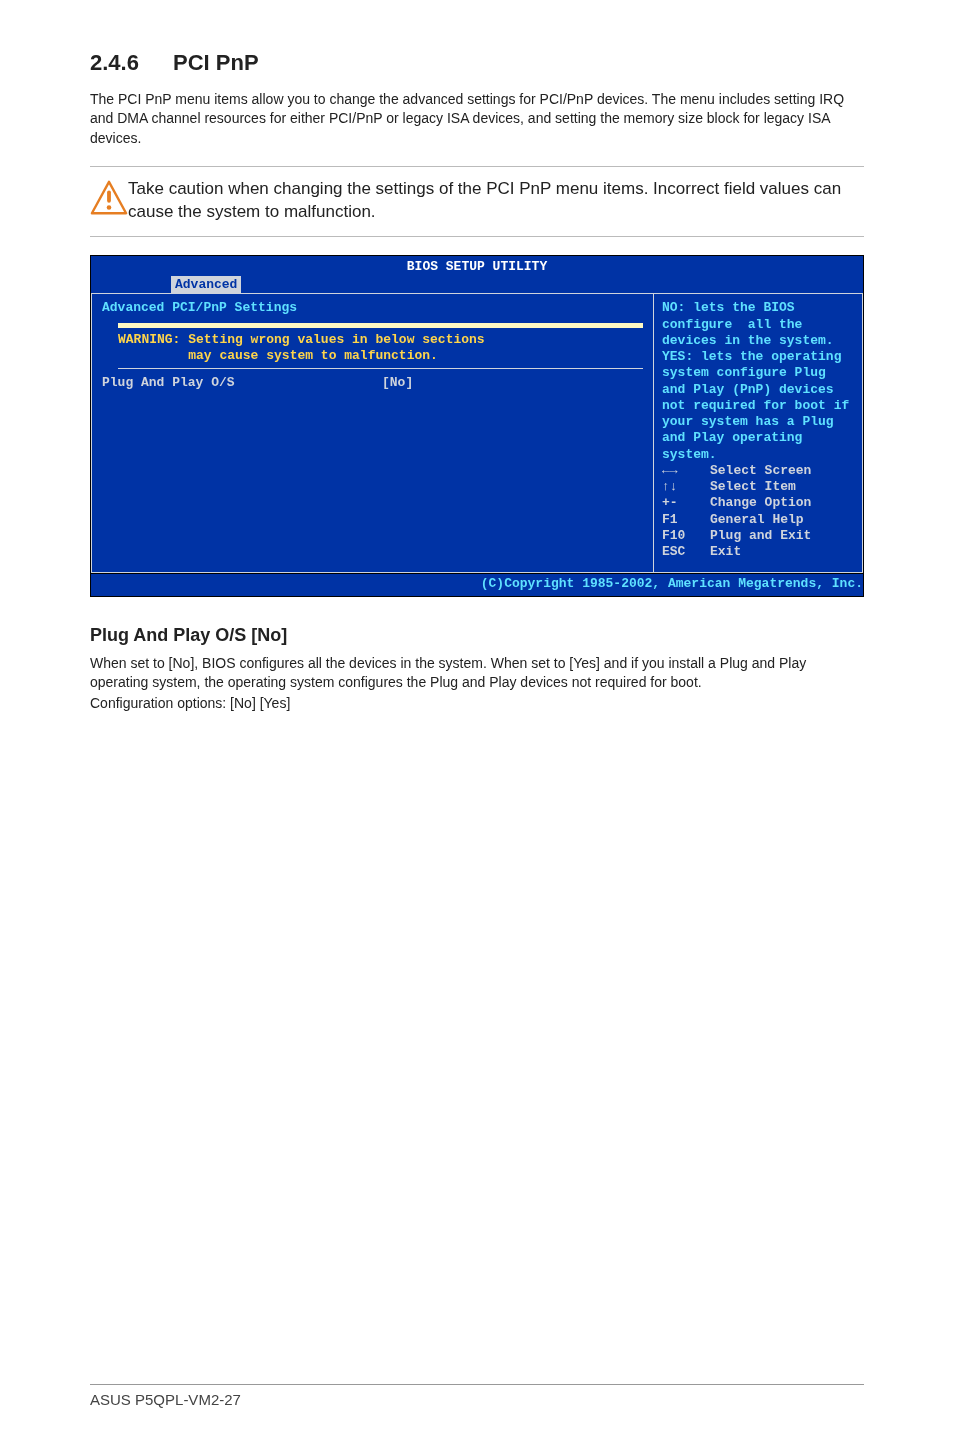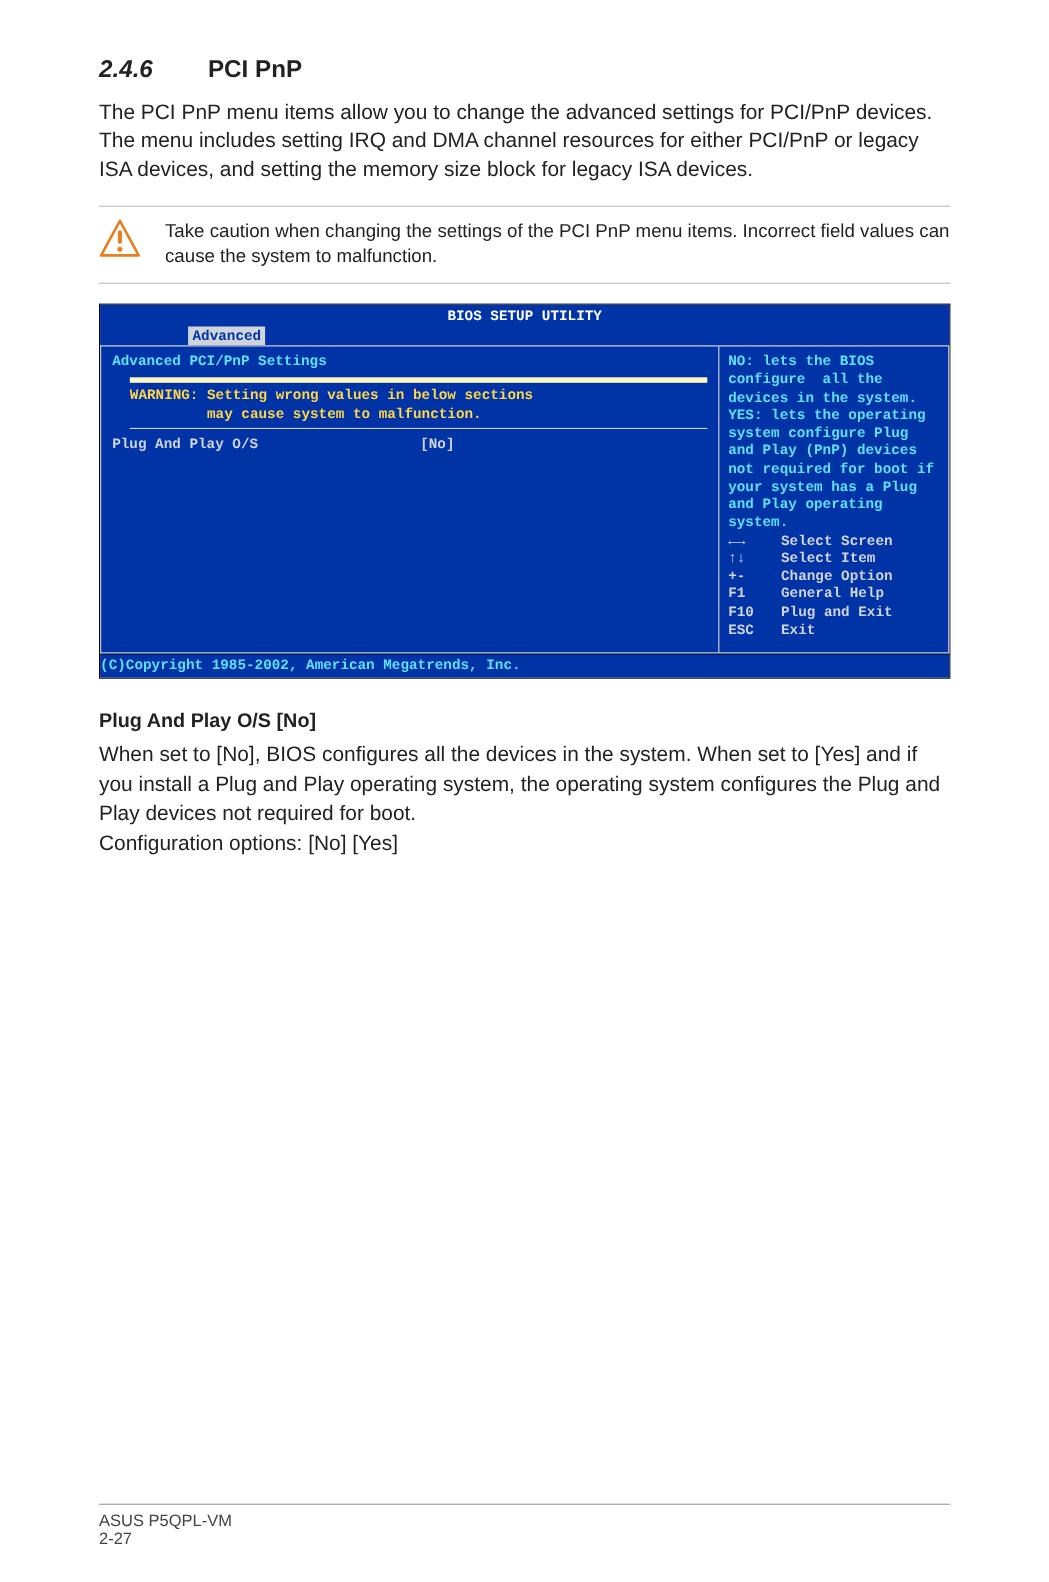--- a/index.html
+++ b/index.html
@@ -13,35 +13,34 @@
     display: flex;
     flex-direction: column;
     min-height: 1438px;
     position: relative;
   }
   h2.section-num {
     font-size: 22px;
     font-weight: bold;
     margin: 0 0 14px 0;
   }
-  h2.section-num .num { display:inline-block; margin-right: 44px; font-style: italic; }
+  h2.section-num .num { display:inline-block; margin-right: 28px; }
   p.body {
-    font-size: 19px;
+    font-size: 14px;
     line-height: 1.38;
     margin: 0 0 18px 0;
   }
   hr.thin {
     border: none;
     border-top: 1px solid #bbb;
     margin: 0;
   }
   .callout {
     display: flex;
-    align-items: flex-start;
-    gap: 22px;
+    align-items: center;
     padding: 10px 0 12px 0;
   }
   .callout .icon {
     width: 38px;
     flex: none;
   }
   .callout .text {
     font-size: 17px;
     line-height: 1.38;
   }
@@ -123,38 +122,37 @@
   }
   .bios-right .keys {
     color: #cfd4dc;
     font-weight: bold;
   }
   .bios-right .keys .krow { display:flex; }
   .bios-right .keys .k { width: 48px; }
   .bios-footer {
     background: #0033a5;
     color: #5fe1ff;
-    text-align: left;
+    text-align: right;
     font-weight: bold;
     padding: 2px 0 3px 0;
     border-top: 1px solid #000;
   }
   h3.sub {
     font-size: 18px;
     font-weight: bold;
     margin: 6px 0 8px 0;
   }
   .page-footer {
     margin-top: auto;
     border-top: 1px solid #999;
     padding-top: 6px;
     display: flex;
     font-size: 15px;
     color: #444;
-    flex-direction: column;
   }
 </style>
 </head>
 <body>
 
 <h2 class="section-num">
   <span class="num">2.4.6</span>
   <span>PCI PnP</span>
 </h2>
 

